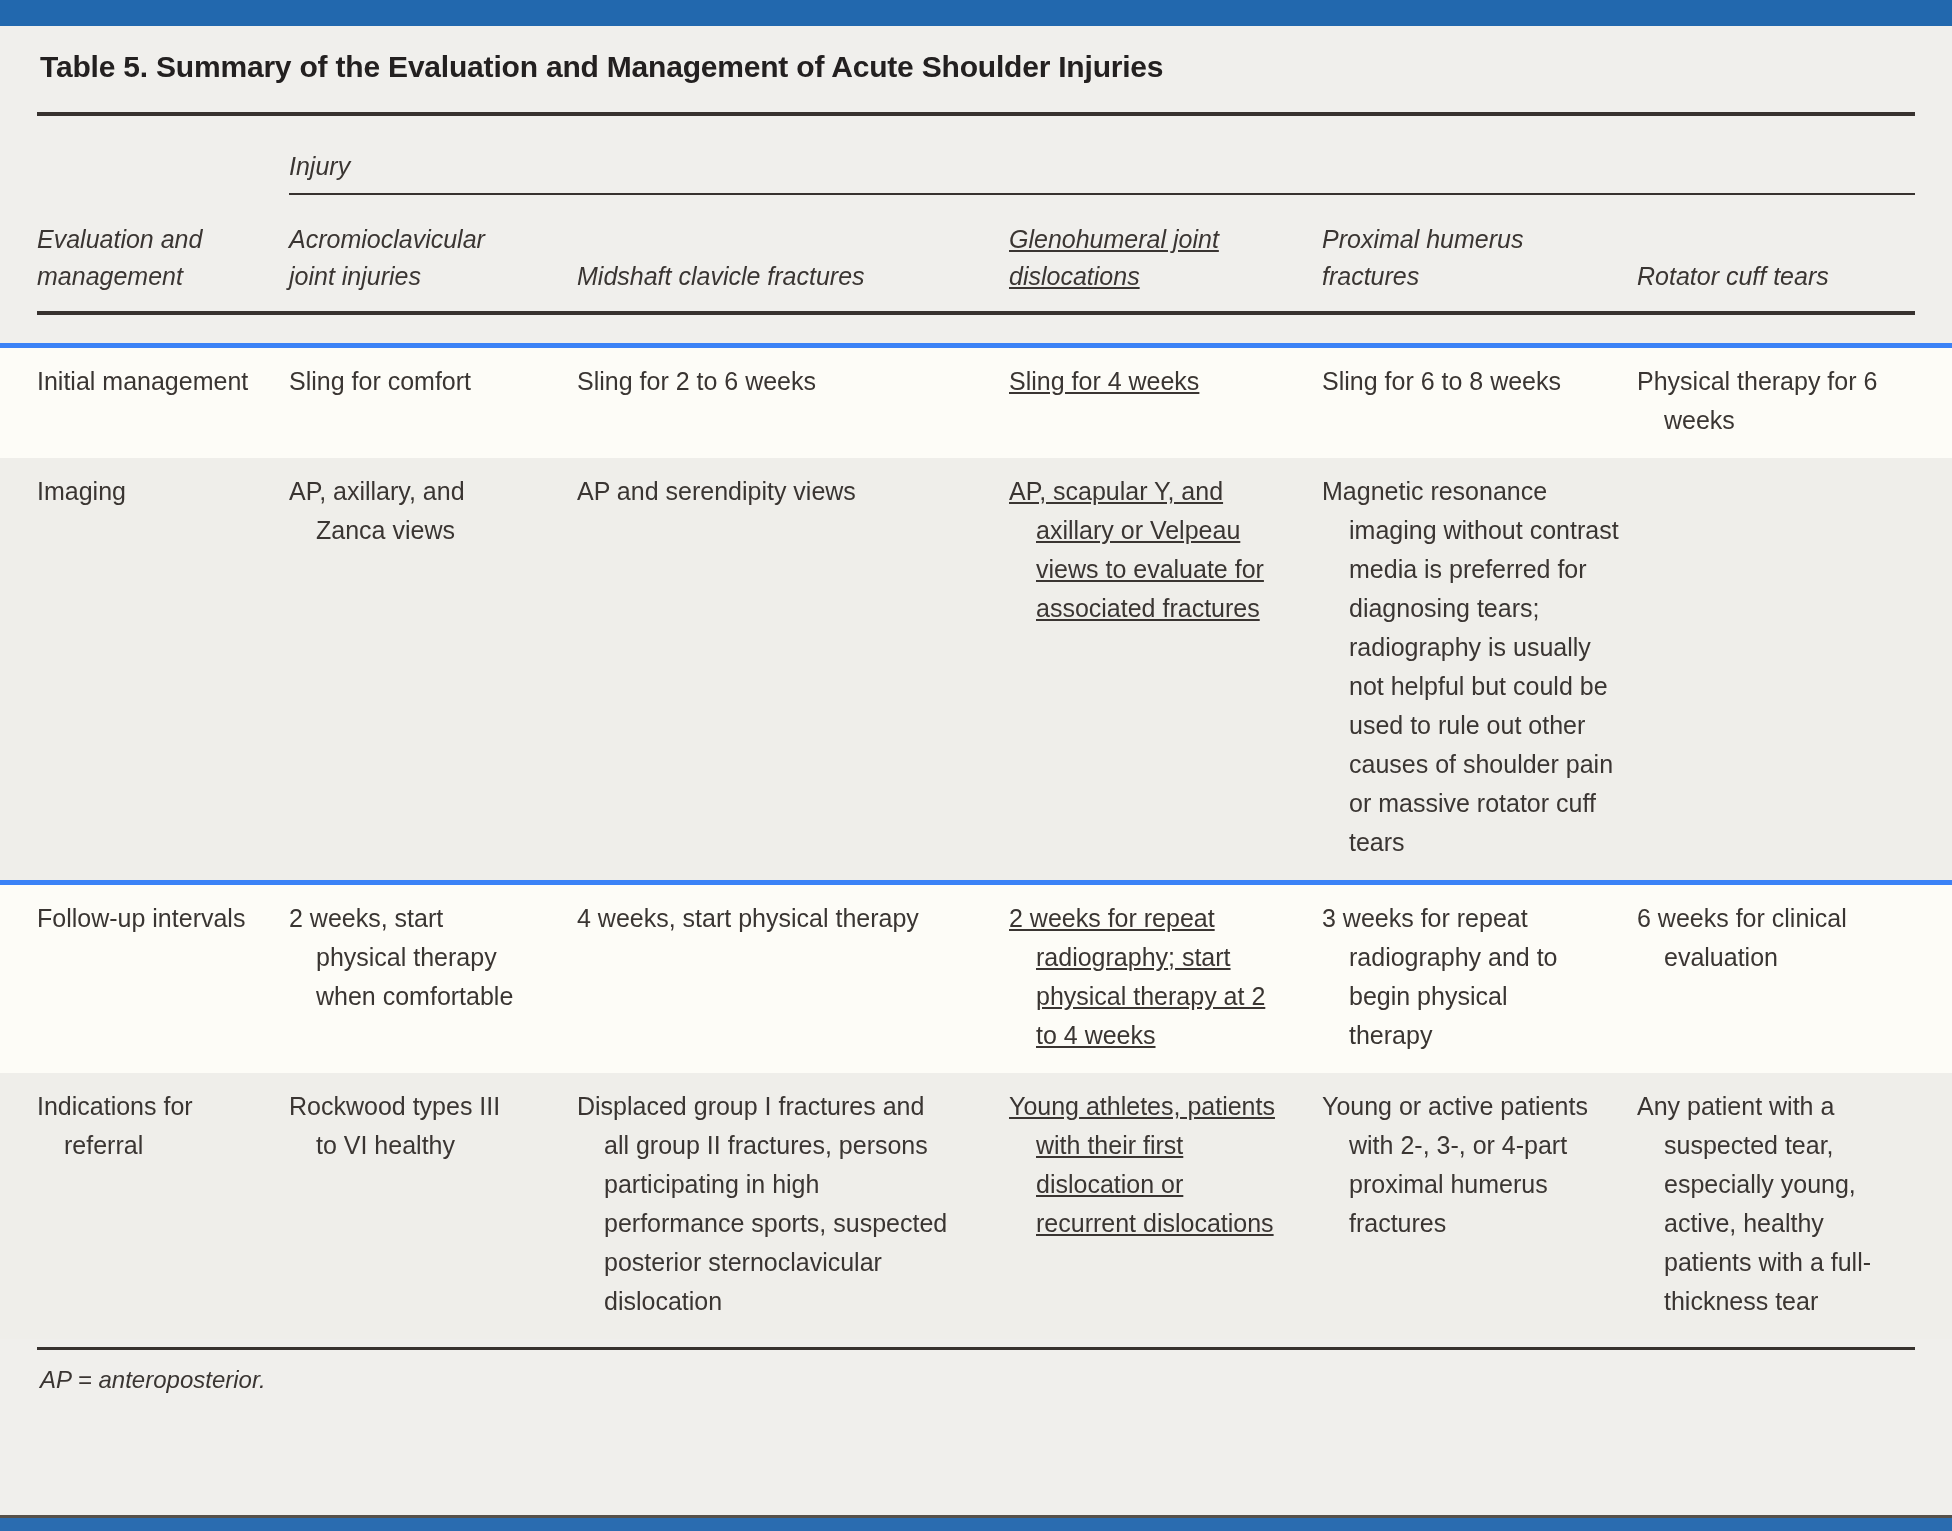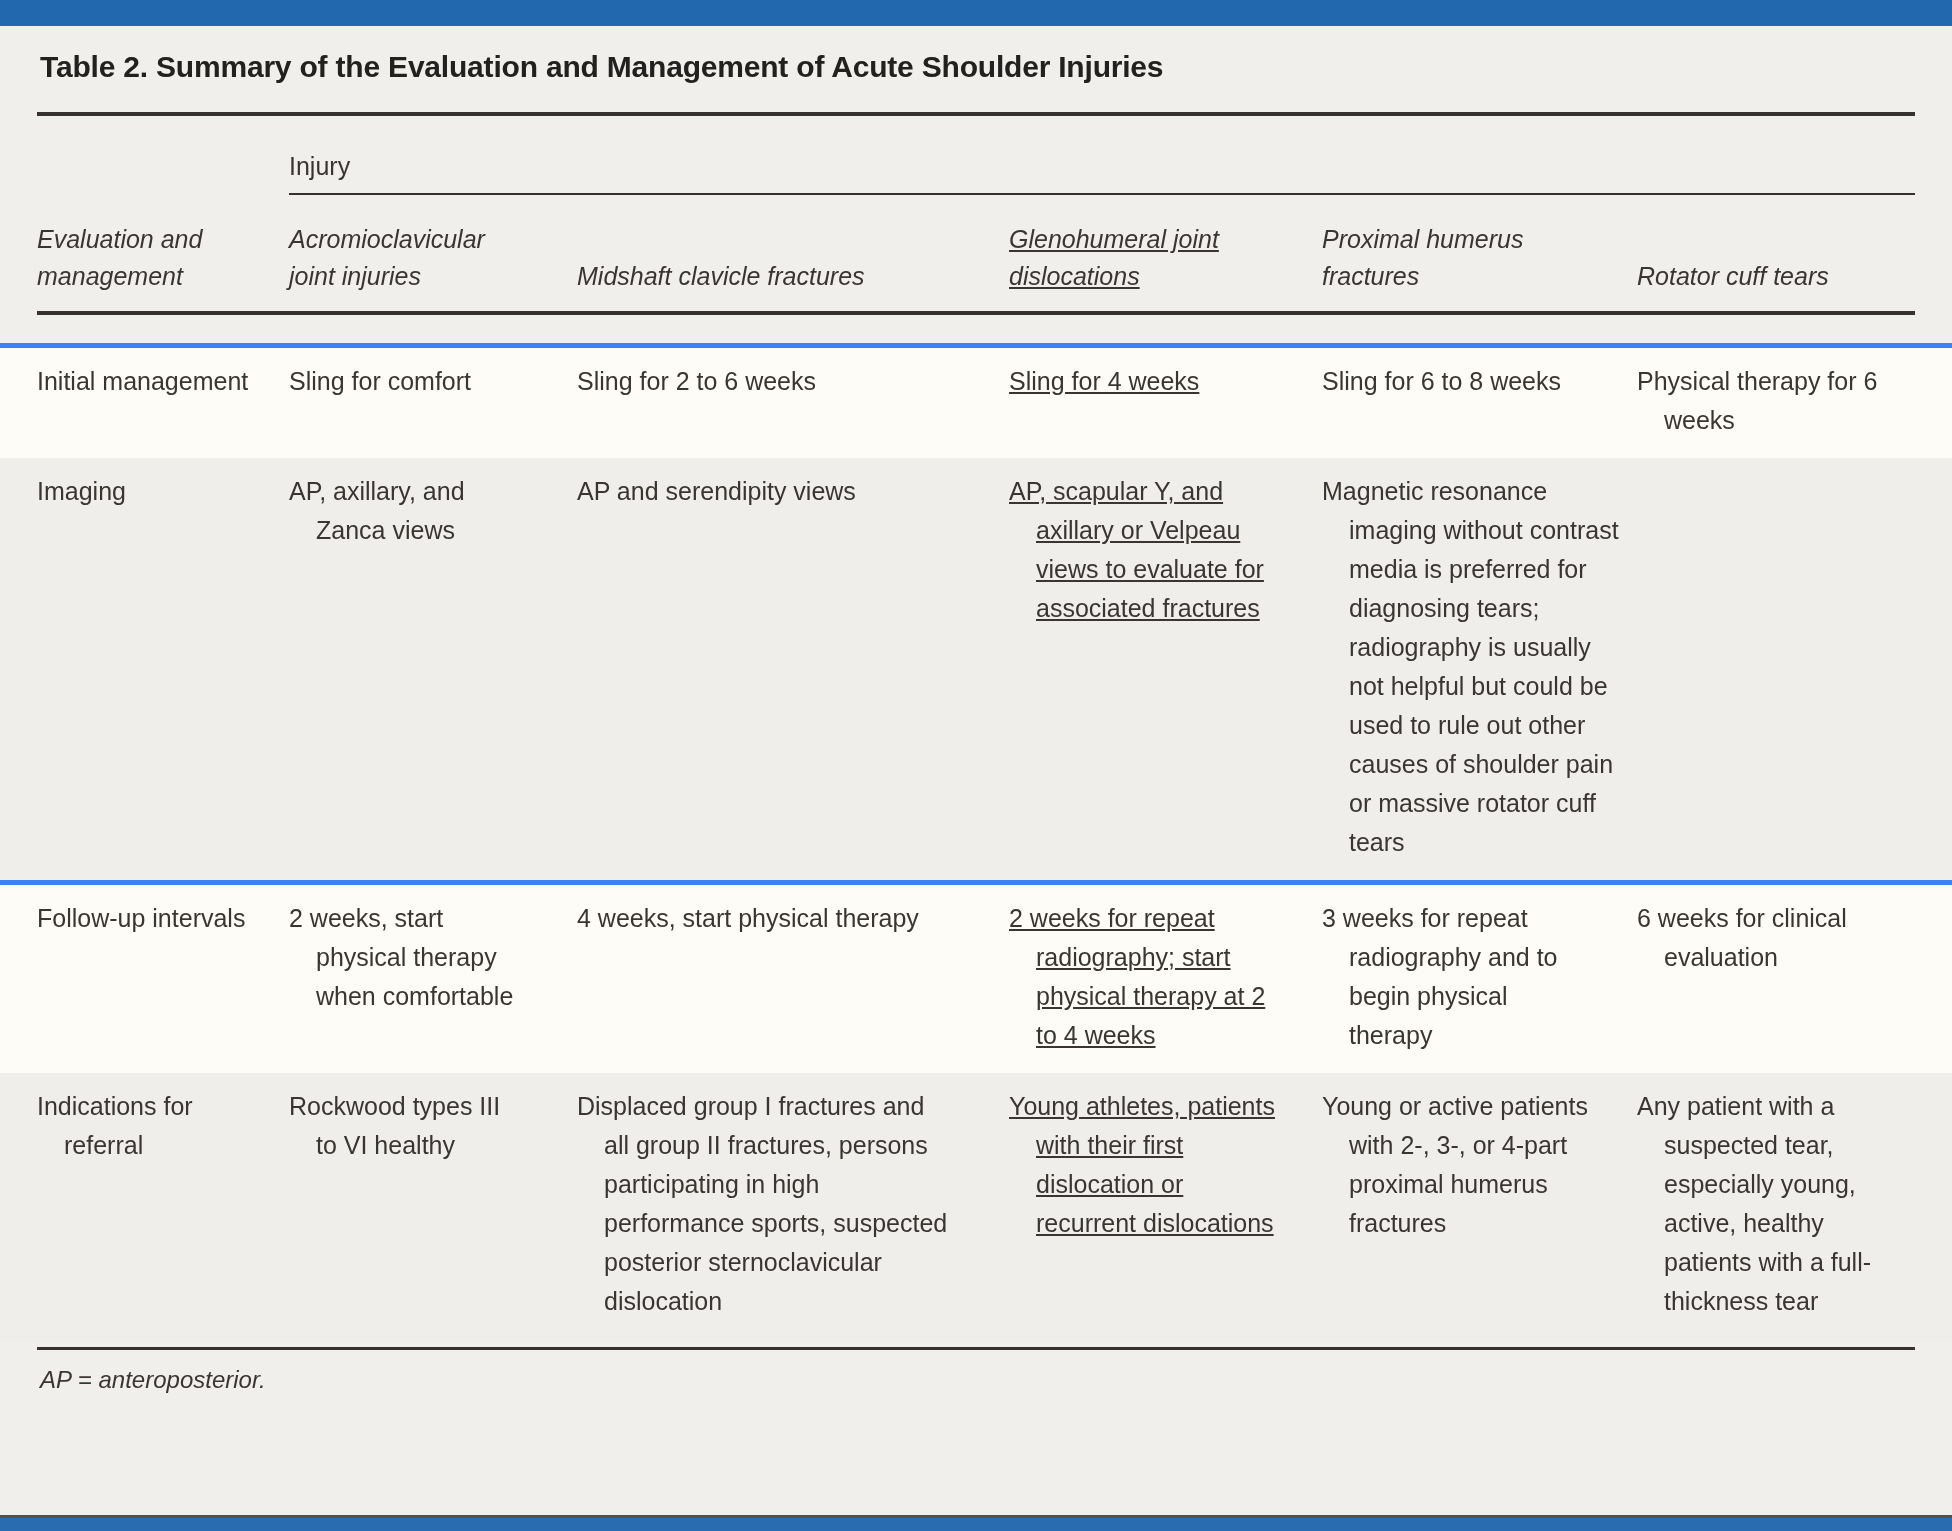--- a/index.html
+++ b/index.html
@@ -35,21 +35,21 @@
     display:grid;
     grid-template-columns:252px 288px 432px 313px 315px 1fr;
   }
 
   .injury-row { margin:36px 37px 0 37px; }
   .injury-span {
     grid-column:2 / 7;
     border-bottom:2px solid #37322f;
     padding-bottom:12px;
   }
-  .injury-label { font-size:25px; color:#3a3532; }
+  .injury-label { font-style:italic; font-size:25px; color:#3a3532; }
 
   .col-headers { margin:26px 37px 0 37px; align-items:end; }
   .col-head {
     font-style:italic; font-size:25px; line-height:37px; color:#3a3532;
     padding-bottom:16px;
   }
 
   .rows-gap { height:28px; }
 
   .band { width:1952px; padding-left:37px; padding-right:37px; }
@@ -74,21 +74,21 @@
     font-style:italic; font-size:24px; color:#3a3532;
   }
 </style>
 </head>
 <body>
 
 <div class="page">
 
   <div class="accent-bar-top"></div>
 
-  <h1 class="title">Table 2. Summary of the Evaluation and Management of Acute Shoulder Injuries</h1>
+  <h1 class="title">Table 5. Summary of the Evaluation and Management of Acute Shoulder Injuries</h1>
 
   <div class="rule rule-title"></div>
 
   <div class="grid6 injury-row">
     <div></div>
     <div class="injury-span">
       <span class="injury-label">Injury</span>
     </div>
   </div>
 

